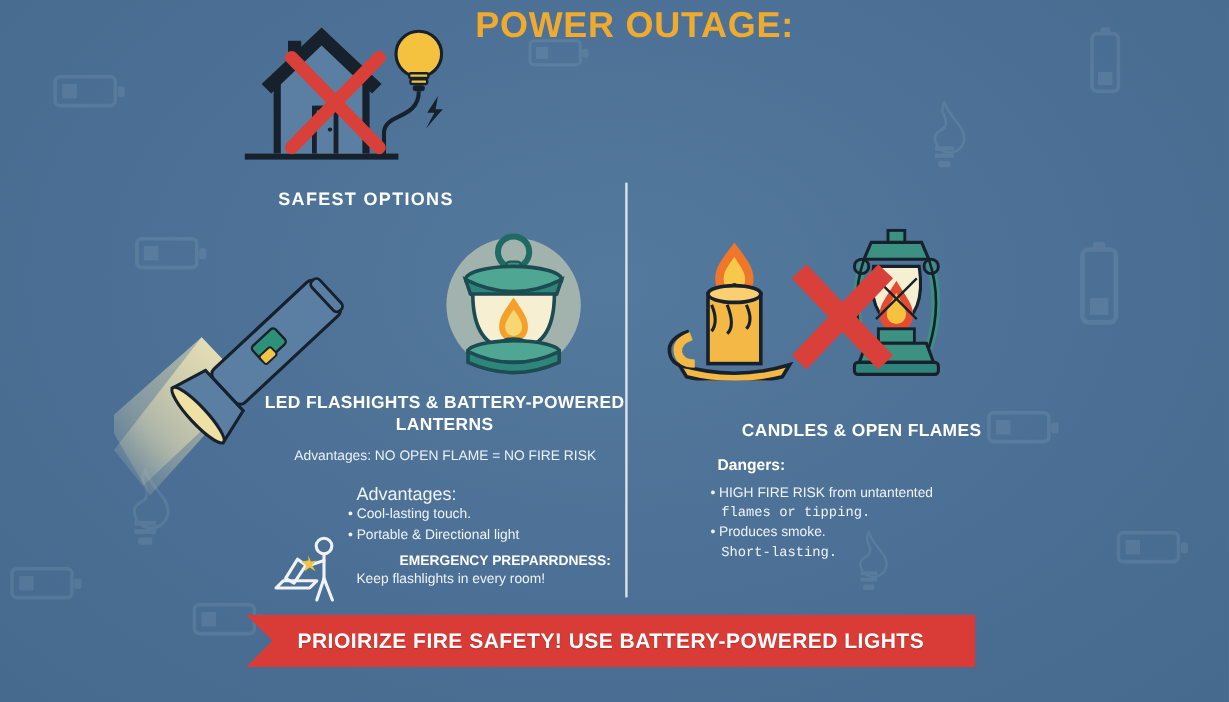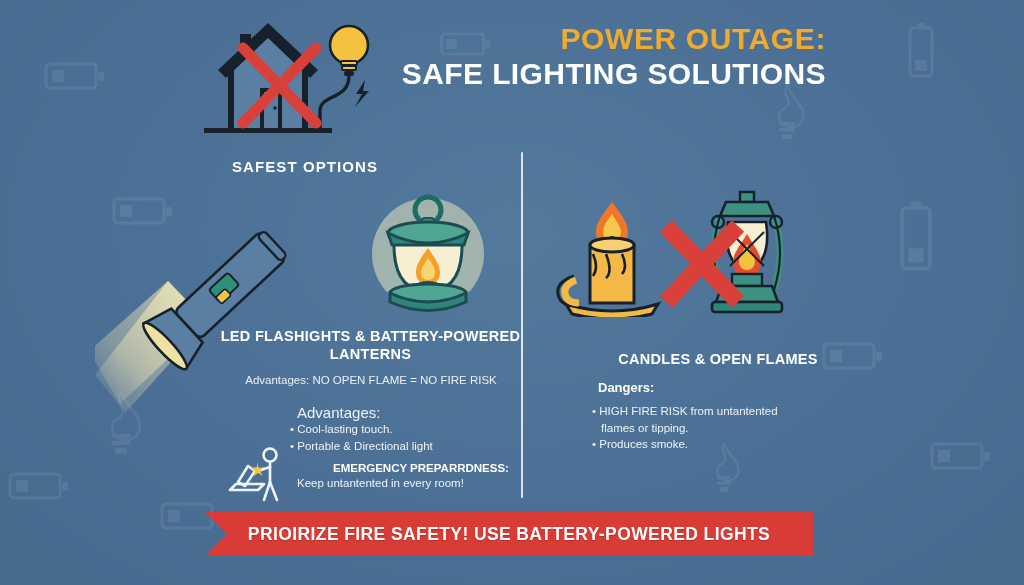--- a/index.html
+++ b/index.html
@@ -14,21 +14,21 @@
     background:
       radial-gradient(ellipse at 50% 40%, #53799d 0%, #4c7095 55%, #456a8e 100%);
     overflow:hidden;
   }
   
   .wm{position:absolute;opacity:.075;pointer-events:none;}
   .wm svg{display:block;}
   
   .header{position:absolute;left:0;top:0;width:1024px;height:146px;}
   .house-wrap{position:absolute;left:198px;top:8px;width:182px;height:132px;}
-  .title-block{position:absolute;left:396px;top:22px;width:430px;text-align:right;}
+  .title-block{position:absolute;left:396px;top:5px;width:430px;}
   .title-line1{
     color:#f0ab2e;font-size:30px;font-weight:bold;letter-spacing:.6px;
     line-height:34px;
   }
   .title-line2{
     color:#ffffff;font-size:30px;font-weight:bold;letter-spacing:.4px;
     line-height:36px;
   }
   
   .col-head{
@@ -62,21 +62,21 @@
   
   .candle-wrap{position:absolute;left:552px;top:192px;width:120px;height:125px;}
   .badlantern-wrap{position:absolute;left:660px;top:186px;width:160px;height:140px;}
   #right-title{
     left:548px;top:330px;width:340px;text-align:center;
     font-size:14.5px;font-weight:bold;letter-spacing:.3px;line-height:18px;margin-top:20px;
   }
   #right-danger-head{left:598px;top:380px;font-size:13px;font-weight:bold;color:#ffffff;}
   #right-danger-list{left:592px;top:403px;font-size:11.5px;line-height:16.5px;color:#eef3f7;}
   #right-danger-list div{white-space:nowrap;}
-  .indent{padding-left:9px;}
+  .indent{padding-left:9px;font-family:Liberation Mono, monospace;}
   
   .ribbon{position:absolute;left:205px;top:512px;width:608px;height:44px;}
   .ribbon-shape{
     position:absolute;inset:0;background:#d93b36;
     clip-path:polygon(0 0,608px 0,608px 44px,0 44px,22px 22px);
     -webkit-clip-path:polygon(0 0,608px 0,608px 44px,0 44px,22px 22px);
   }
   .ribbon-txt{
     position:absolute;inset:0;display:flex;align-items:center;justify-content:center;
     color:#ffffff;font-size:17.5px;font-weight:bold;letter-spacing:.4px;
@@ -207,21 +207,20 @@
 
         <g stroke="#d9403a" stroke-width="11" stroke-linecap="round">
           <line x1="45" y1="40" x2="118" y2="115"></line>
           <line x1="118" y1="40" x2="45" y2="115"></line>
         </g>
       </svg>
     </div>
 
     <div class="title-block">
       <div class="title-line1">POWER OUTAGE:</div>
-      <div class="title-line2">SAFE LIGHTING SOLUTIONS</div>
     </div>
   </div>
 
   <div class="col-head" id="head-left">SAFEST OPTIONS</div>
   <div class="divider"></div>
 
   <div class="flashlight-wrap">
     <svg width="270" height="230" viewBox="0 0 270 230">
       <defs>
         <linearGradient id="beam" x1="1" y1="0" x2="0" y2="1">
@@ -284,21 +283,21 @@
         <line x1="48" y1="36" x2="55" y2="54"></line>
         <path d="M48 21 L33 26"></path>
         <path d="M8 44 L36 44 L42 38 L14 38 Z"></path>
         <path d="M16 36 L26 20 L33 25 L23 40 Z"></path>
       </g>
       <path d="M35 17 l2 5 5 -1 -4 4 3 5 -5 -3 -4 3 1 -5 -4 -3 6 -1z" fill="#f0c34a"></path>
     </svg>
   </div>
 
   <div class="txt" id="left-prep-head">EMERGENCY PREPARRDNESS:</div>
-  <div class="txt" id="left-prep-sub">Keep untantented in every room!</div>
+  <div class="txt" id="left-prep-sub">Keep flashlights in every room!</div>
 
   <div class="candle-wrap">
     <svg width="120" height="125" viewBox="0 0 120 125">
 
       <path d="M60 10 c-12 16 -16 21 -16 31 a16 16 0 0 0 32 0 c0-10 -5-16 -16-31z" fill="#f0772a"></path>
       <path d="M60 22 c-7 10 -9 13 -9 19 a9 9 0 0 0 18 0 c0-6 -3-9 -9-19z" fill="#f7c84a"></path>
 
       <line x1="60" y1="44" x2="60" y2="54" stroke="#16212b" stroke-width="3"></line>
 
       <rect x="38" y="53" width="44" height="58" fill="#f3b845" stroke="#16212b" stroke-width="3"></rect>
@@ -345,20 +344,21 @@
       </g>
     </svg>
   </div>
 
   <div class="txt" id="right-title">CANDLES &amp; OPEN FLAMES</div>
   <div class="txt" id="right-danger-head">Dangers:</div>
   <div class="txt" id="right-danger-list">
     <div>• HIGH FIRE RISK from untantented</div>
     <div class="indent">flames or tipping.</div>
     <div>• Produces smoke.</div>
+    <div class="indent">Short-lasting.</div>
   </div>
 
   <div class="ribbon">
     <div class="ribbon-shape"></div>
     <div class="ribbon-txt">PRIOIRIZE FIRE SAFETY! USE BATTERY-POWERED LIGHTS</div>
   </div>
 
 </div>
 
 </body></html>

